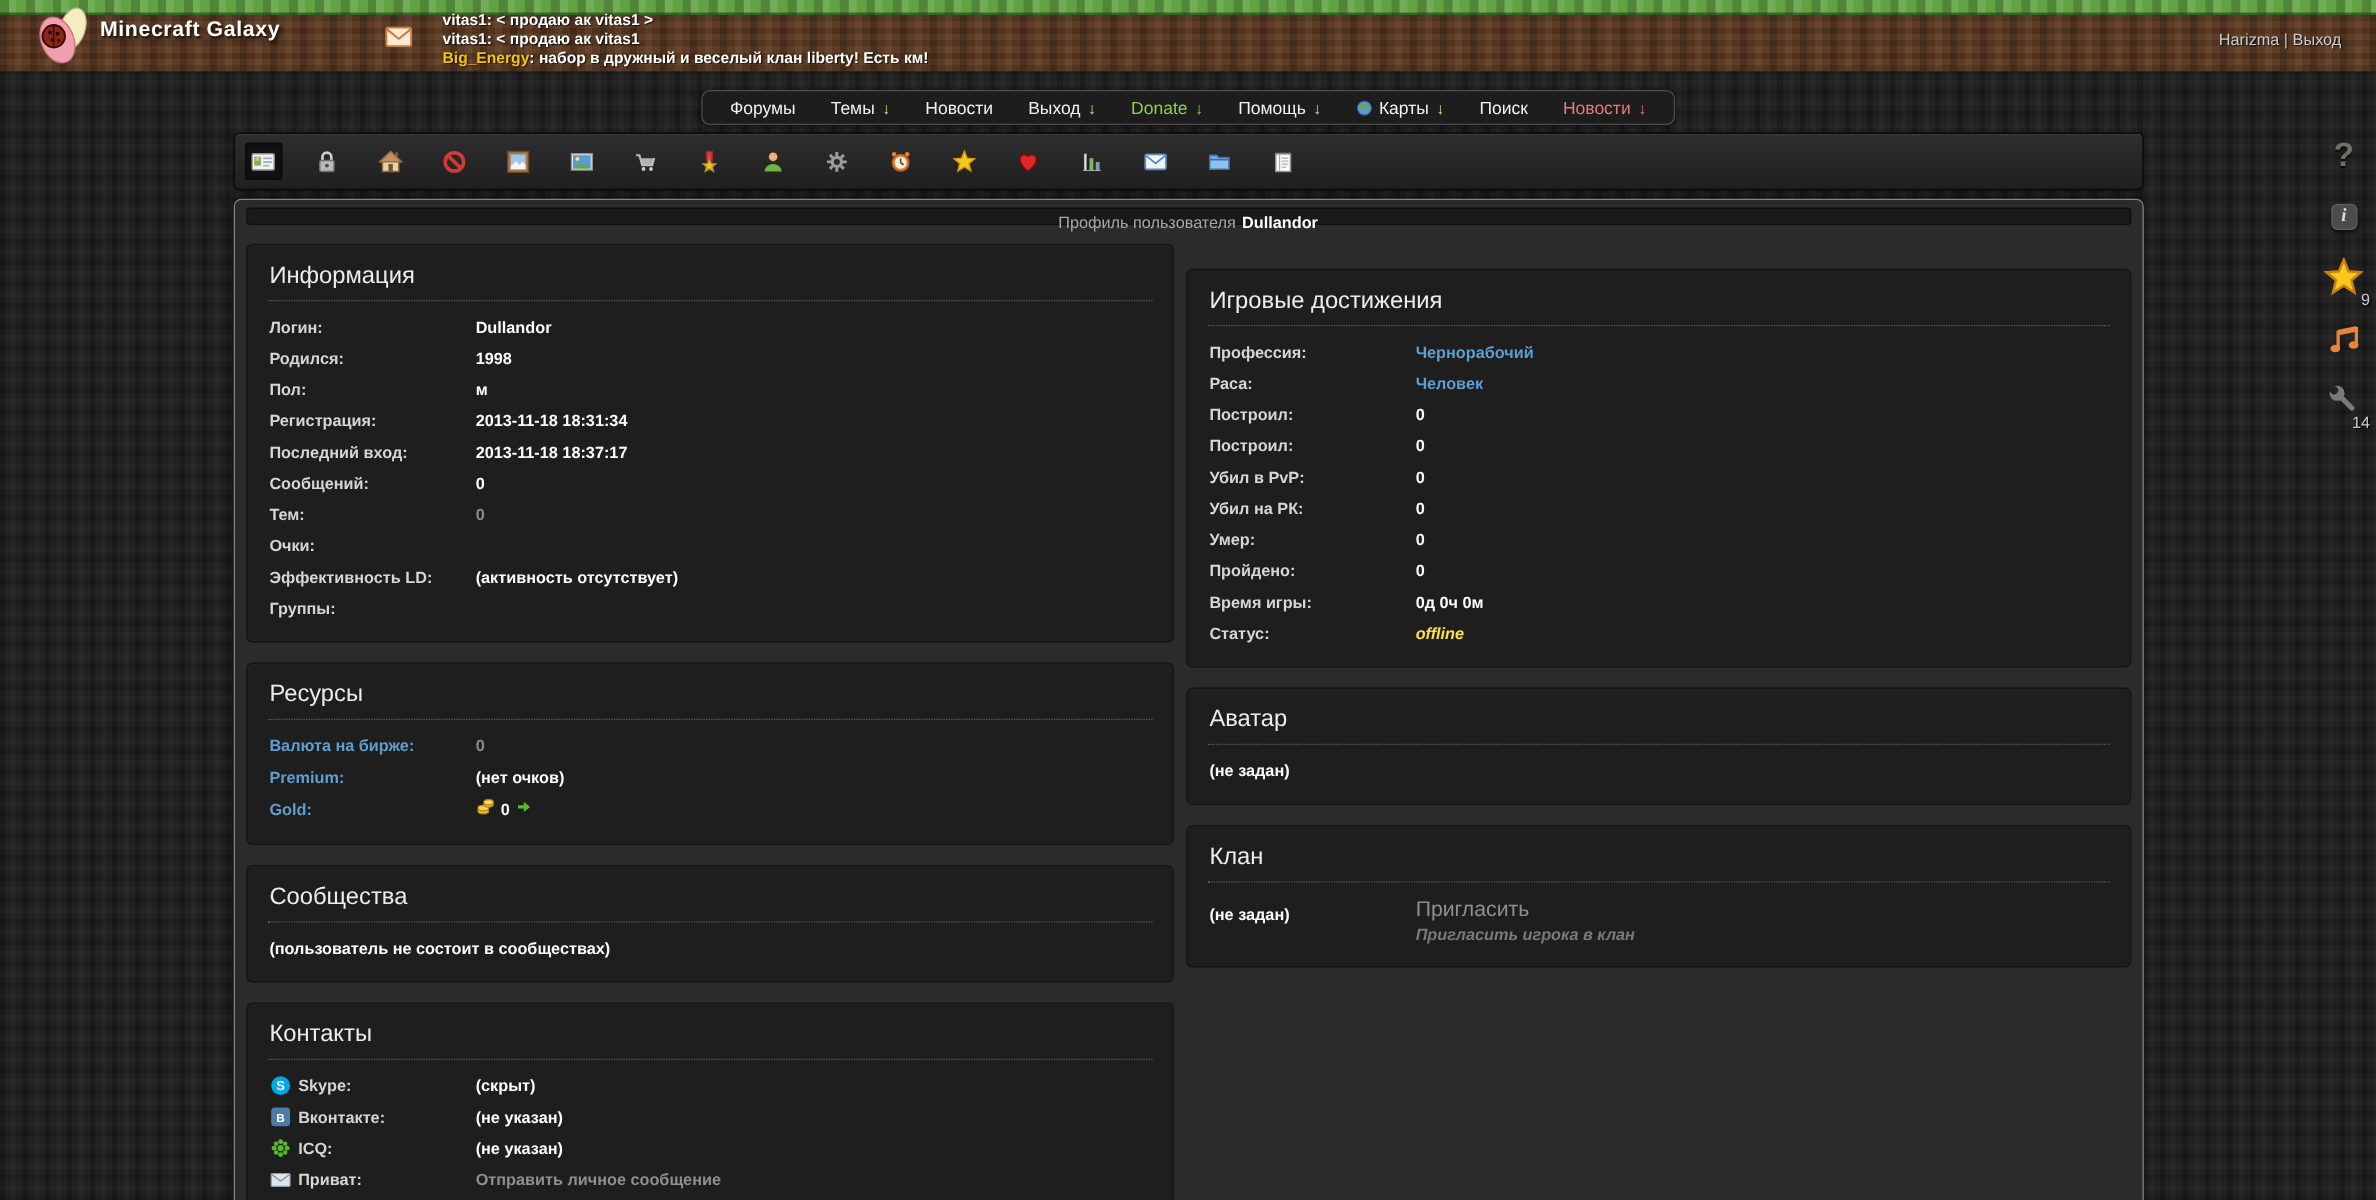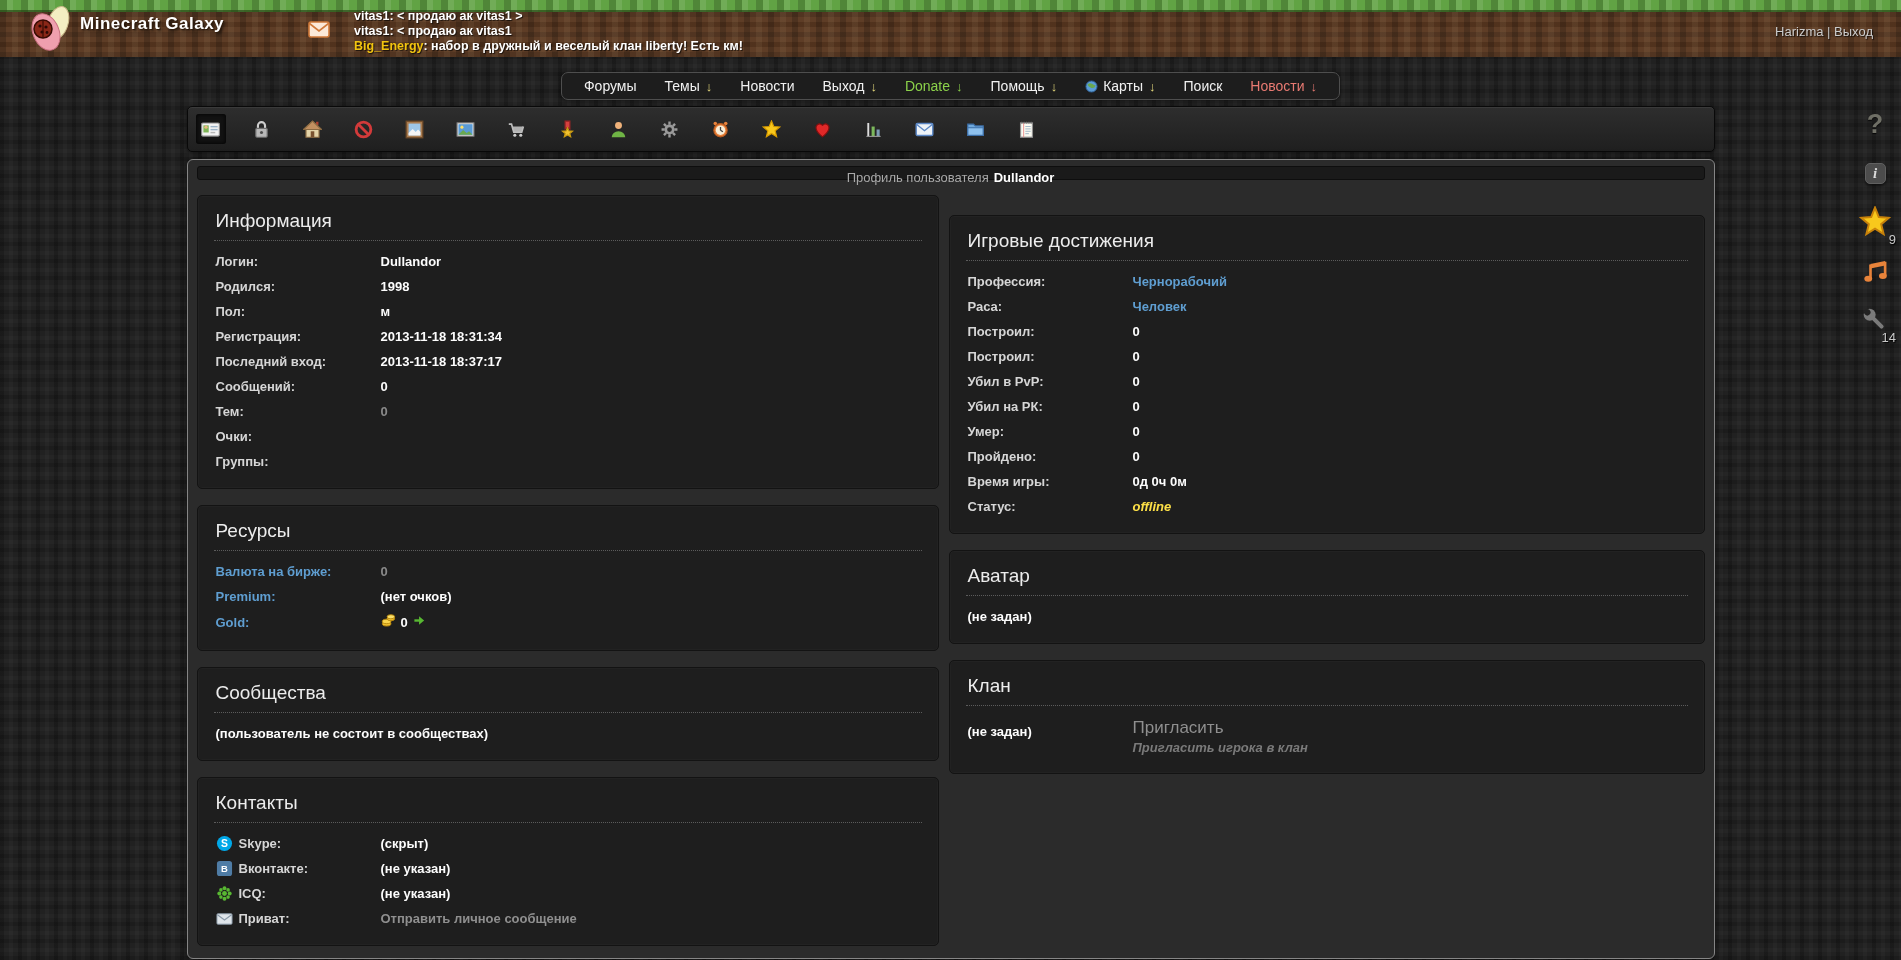--- a/index.html
+++ b/index.html
@@ -326,20 +326,24 @@
             </div>
           <div class="row">
               <span class="lbl">Тем:</span>
               <span class="val gray">0</span>
             </div>
           <div class="row">
               <span class="lbl">Очки:</span>
               <span class="val"></span>
             </div>
           <div class="row">
+              <span class="lbl">Эффективность LD:</span>
+              <span class="val">(активность отсутствует)</span>
+            </div>
+          <div class="row">
               <span class="lbl">Группы:</span>
               <span class="val"></span>
             </div>
         </div>
 
         <div class="panel">
           <div class="panel-title">Ресурсы</div>
           <div class="row">
               <span class="lbl-link"><a class="link">Валюта на бирже:</a></span>
               <span class="val gray">0</span>

